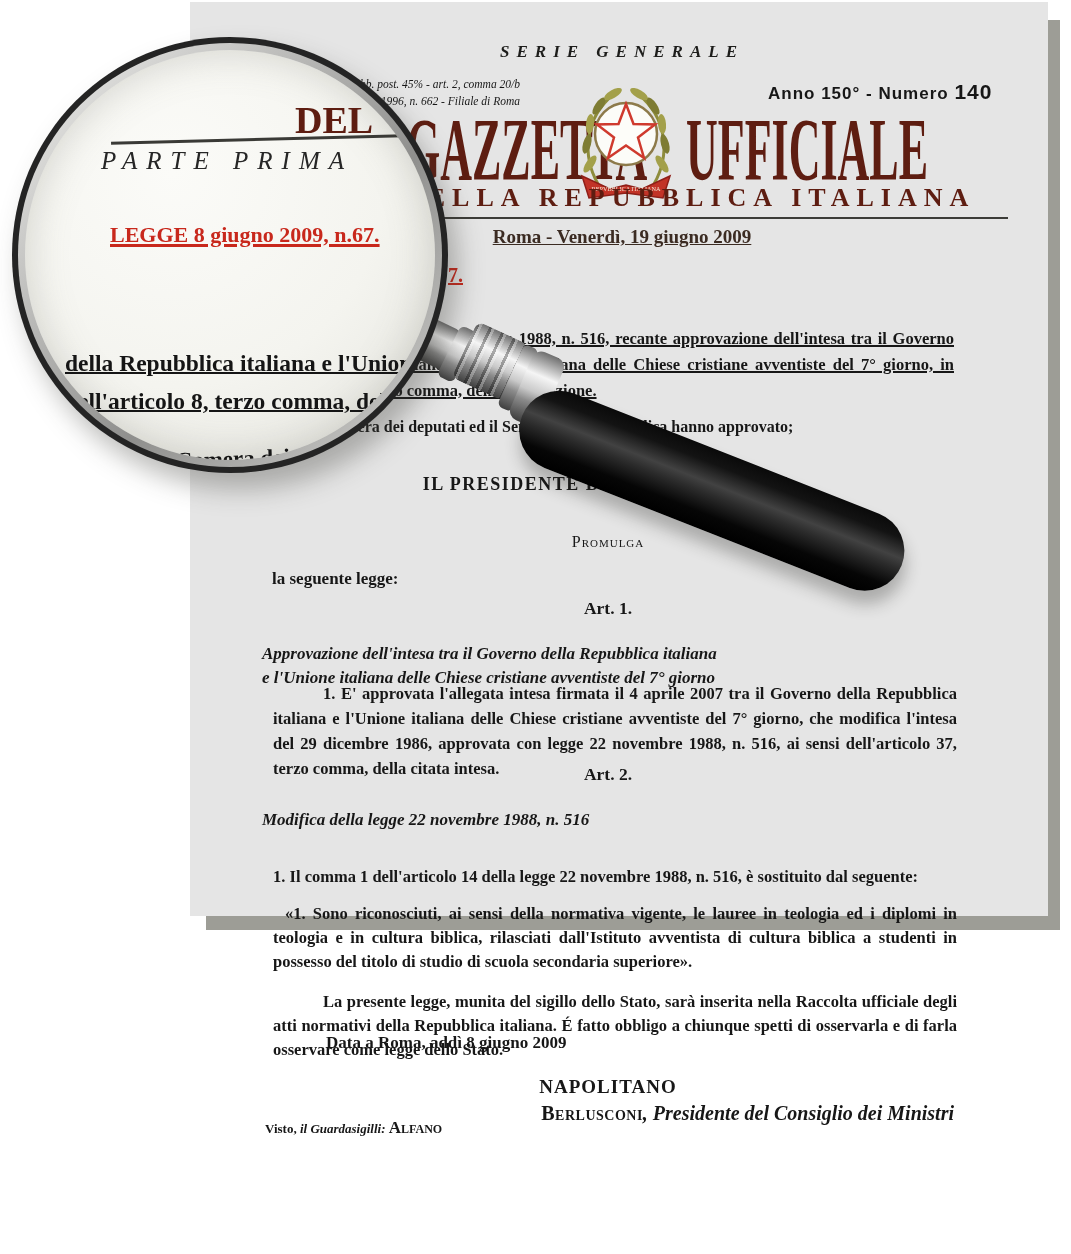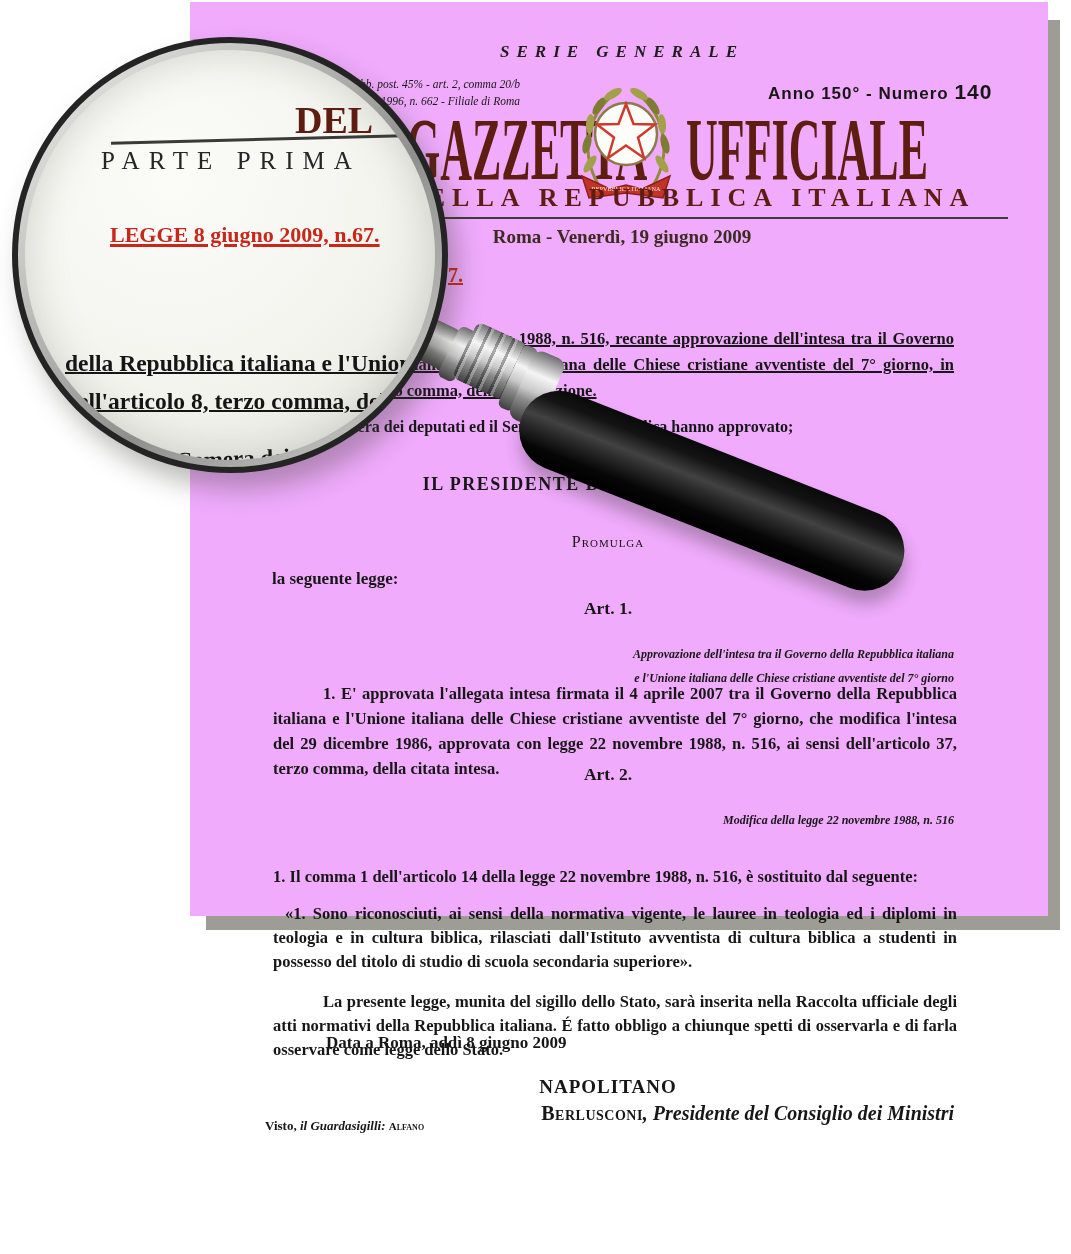--- a/index.html
+++ b/index.html
@@ -1,61 +1,61 @@
 <!DOCTYPE html>
 <html><head>
 <meta charset="utf-8">
 <style>
   html,body{margin:0;padding:0;width:1071px;height:1254px;background:#ffffff;overflow:hidden;
     font-family:"Liberation Serif", serif;}
   .abs{position:absolute;}
   
-  .page{position:absolute;left:190px;top:2px;width:858px;height:914px;background:#f0abfc;
+  .page{position:absolute;left:190px;top:2px;width:858px;height:914px;background:#e5e5e5;
     box-shadow:14px 16px 0 -2px #9d9d96;}
   .page *{position:absolute;color:#171717;}
   .serie{top:40px;left:212px;width:440px;text-align:center;font-style:italic;font-weight:bold;
     font-size:17px;letter-spacing:7px;color:#1d1d1b;}
   .edition{top:74px;left:118px;width:212px;text-align:right;font-style:italic;font-size:11.5px;
     line-height:17px;color:#55514a;}
   .anno{top:78px;left:578px;font-family:"Liberation Sans",sans-serif;font-weight:bold;
     font-size:17px;color:#46372b;letter-spacing:1px;}
   .anno b{font-size:21px;}
   .mast{top:104px;font-weight:bold;font-size:88px;line-height:1;color:#5e1d11;white-space:nowrap;}
   .mast-left{left:60px;width:312px;text-align:right;transform:scaleX(.5);transform-origin:100% 50%;}
   .mast-right{left:496px;transform:scaleX(.5);transform-origin:0 50%;}
   .emblem{top:70px;left:380px;width:112px;height:144px;}
   .subtitle{top:181px;left:212px;font-weight:bold;font-size:26px;letter-spacing:7px;
     color:#5e1d11;white-space:nowrap;}
   .hrule{top:215px;left:200px;width:618px;height:2px;background:#3c3c38;}
-  .dateline{top:224px;left:212px;width:440px;text-align:center;font-weight:bold;font-size:19px;color:#3b2b22;}
+  .dateline{top:224px;left:212px;width:440px;text-align:center;font-weight:bold;font-size:19px;color:#3b2b22;text-decoration:underline;}
   .pubnote{top:220px;left:664px;width:100px;font-family:"Liberation Sans",sans-serif;
     font-weight:bold;font-size:10px;line-height:15px;color:#443127;letter-spacing:.2px;}
   .frag7{top:262px;left:258px;color:#c8281c;font-weight:bold;font-size:20px;
     text-decoration:underline;text-decoration-thickness:2px;}
   .tblock{left:72px;width:692px;font-weight:bold;font-size:16.5px;line-height:25px;
     text-decoration:underline;text-decoration-thickness:1.5px;white-space:nowrap;}
   .tjust{white-space:normal;text-align:justify;text-align-last:justify;}
   .camera{top:416px;left:112px;font-weight:bold;font-size:16px;}
   .presid{top:472px;left:72px;width:692px;text-align:center;font-weight:bold;font-size:18px;letter-spacing:1.5px;}
   .promulga{top:531px;left:72px;width:692px;text-align:center;font-weight:normal;font-size:16px;
     font-variant:small-caps;letter-spacing:1px;}
   .seguente{top:567px;left:82px;font-weight:bold;font-size:17px;}
   .arthead{left:72px;width:692px;text-align:center;font-weight:bold;font-size:17.5px;}
-  .artcap{left:72px;width:692px;text-align:right;font-weight:bold;font-style:italic;font-size:12px;line-height:24px;}
+  .artcap{left:72px;width:692px;text-align:left;font-weight:bold;font-style:italic;font-size:17px;line-height:24px;}
   .body-par{left:83px;width:684px;font-weight:bold;font-size:16.5px;line-height:25px;text-align:justify;}
   .ind50{text-indent:50px;}
   .ind12{text-indent:12px;}
   .dated{top:1031px;left:136px;font-weight:bold;font-size:17px;}
   .napolitano{top:1074px;left:72px;width:692px;text-align:center;font-weight:bold;font-size:19px;letter-spacing:1px;}
   .pmline{top:1100px;left:72px;width:692px;text-align:right;font-weight:bold;font-size:20px;}
   .pmline .sc{font-variant:small-caps;letter-spacing:.5px;}
   .pmline .it{font-style:italic;}
   .visto{top:1116px;left:75px;font-size:13px;font-weight:bold;}
   .visto .it{font-style:italic;}
-  .visto .sc{font-variant:small-caps;font-size:11px;}
+  .visto .sc{font-variant:small-caps;font-size:17px;}
   .pmline span,.visto span{position:static;}
   
   .metal{position:absolute;border-radius:6px;
     background:linear-gradient(180deg,#6e6e6e,#f5f5f5 32%,#c9c9c9 55%,#8b8b8b 70%,#3f3f3f);}
   .ferrule-body{background-image:
     repeating-linear-gradient(90deg,rgba(0,0,0,.30) 0 3px,rgba(255,255,255,.28) 3px 6px,rgba(0,0,0,0) 6px 13px),
     linear-gradient(180deg,#6e6e6e,#f5f5f5 32%,#c9c9c9 55%,#8b8b8b 70%,#3f3f3f);}
   .grip{position:absolute;left:522px;top:376px;width:408px;height:80px;border-radius:40px;
     transform:rotate(21.5deg);transform-origin:0 50%;
     background:linear-gradient(180deg,#0a0a0a 0%,#131313 18%,#424242 42%,#2c2c2c 55%,#060606 80%,#000 100%);
@@ -66,21 +66,21 @@
   .lens-ring{position:absolute;inset:6px;border-radius:50%;
     background:linear-gradient(135deg,#f2f2f0,#8f8f8d 60%,#d5d5d3);}
   .lens-glass{position:absolute;inset:13px;border-radius:50%;overflow:hidden;
     background:radial-gradient(circle at 36% 30%,#fbfbf8 0%,#f4f4ef 55%,#e3e3dd 100%);
     box-shadow:inset 0 0 42px rgba(110,110,100,.28);}
   .lens-glass>div{position:absolute;white-space:nowrap;}
   .g-mast{left:70px;top:-62px;font-size:82px;font-weight:bold;color:#5e1d11;line-height:1;
     transform:scaleX(.55) rotate(-5deg);transform-origin:0 100%;}
   .g-del{left:270px;top:48px;font-size:38px;font-weight:bold;color:#5e1d11;}
   .g-rule{left:86px;top:88px;width:292px;height:3px;background:#3a3a36;transform:rotate(-1.5deg);}
-  .g-parte{left:76px;top:97px;font-size:25px;letter-spacing:9px;color:#262626;}
+  .g-parte{left:76px;top:97px;font-size:25px;font-style:italic;letter-spacing:9px;color:#262626;}
   .g-legge{left:42px;top:172px;font-size:22px;font-weight:bold;color:#c8281c;
     text-decoration:underline;text-decoration-thickness:2.5px;margin-left:43px;}
   .g-mod{font-size:23.5px;font-weight:bold;color:#151515;
     text-decoration:underline;text-decoration-thickness:2px;}
   .g-mod1{left:92px;top:262px;}
   .g-mod2{left:40px;top:300px;}
   .g-mod3{left:40px;top:338px;}
   .g-camera{left:118px;top:396px;font-size:23px;font-weight:bold;color:#151515;transform:rotate(-2deg);}
 </style>
 </head>

